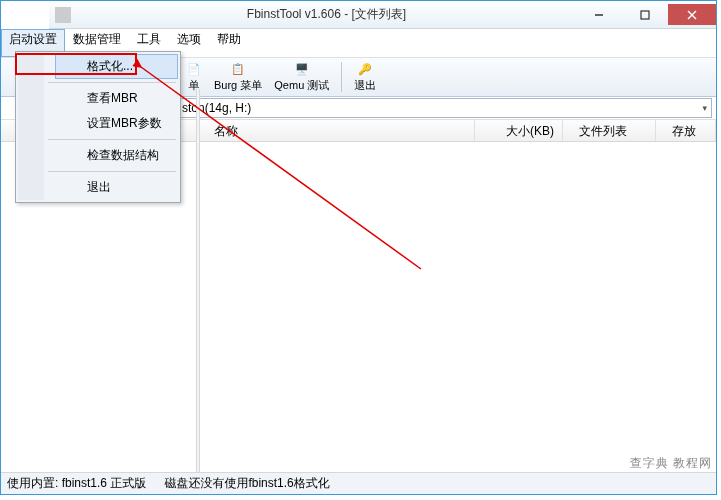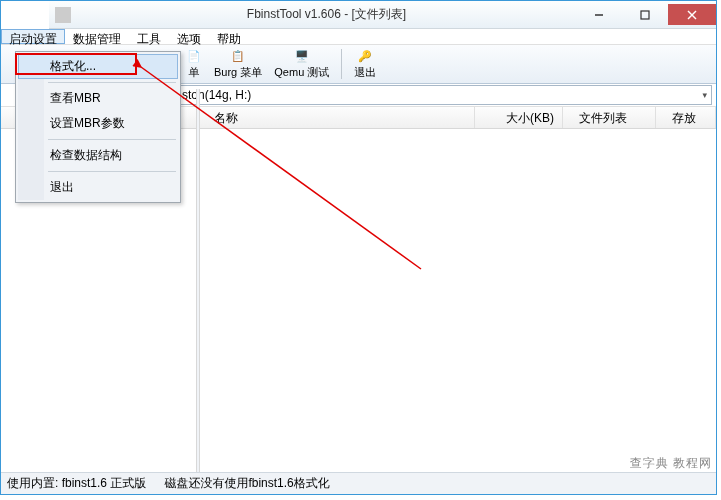--- a/index.html
+++ b/index.html
@@ -4,38 +4,38 @@
 <style>
 * { margin: 0; padding: 0; box-sizing: border-box; font-family: "Microsoft YaHei", "SimSun", sans-serif; }
 body { background: #fff; width: 721px; height: 500px; position: relative; overflow: hidden; }
 .window { width: 717px; height: 495px; border: 1px solid #3a98d8; background: #fff; position: relative; }
 .titlebar { height: 28px; background: linear-gradient(#fdfefe,#e9f1f7); display: flex; align-items: center; border-bottom: 1px solid #d0d8de; margin-left: 48px; }
 .titlebar .icon { width: 16px; height: 16px; margin: 0 6px; background: #ccc; }
 .titlebar .title { flex: 1; text-align: center; font-size: 12px; color: #333; }
 .winbtns { display: flex; }
 .winbtn { width: 46px; height: 21px; display: flex; align-items: center; justify-content: center; font-size: 11px; }
 .winbtn.close { background: #c75050; color: #fff; width: 48px; height: 21px; }
-.menubar { height: 16px; background: #fff; display: flex; font-size: 12px; border-bottom: 1px solid #e0e0e0; }
+.menubar { height: 29px; background: #fff; display: flex; font-size: 12px; border-bottom: 1px solid #e0e0e0; }
 .menuitem { padding: 2px 8px; cursor: default; }
 .menuitem.active { background: #e5f0fa; border: 1px solid #7aafe0; padding: 1px 7px; }
 .toolbar { height: 39px; background: linear-gradient(#fafcfe,#e8eff6); border-bottom: 1px solid #b8c8d8; display: flex; align-items: center; padding: 0 8px; gap: 12px; }
 .tbtn { display: flex; flex-direction: column; align-items: center; font-size: 11px; gap: 1px; }
 .tbtn .ic { width: 16px; height: 16px; display:flex; align-items:center; justify-content:center; }
 .tsep { width: 1px; height: 30px; background: #c0c8d0; }
 .combo-row { height: 23px; display: flex; align-items: center; padding: 2px 4px; border-bottom: 1px solid #e0e0e0; }
 .combo { flex: 1; height: 20px; border: 1px solid #a8b8c8; background: #fff; font-size: 12px; padding: 1px 4px; display: flex; align-items: center; justify-content: space-between; }
 .combo .arrow { font-size: 9px; color: #555; }
 .listhead { height: 22px; background: linear-gradient(#fdfdfd,#f0f0f0); border-bottom: 1px solid #d8d8d8; display: flex; font-size: 12px; }
 .listhead .col { padding: 3px 8px; border-right: 1px solid #e0e0e0; height: 100%; margin-left: 8px; }
 .listbody { background: #fff; height: 316px; position: relative; }
 .splitter { position: absolute; left: 195px; top: 88px; bottom: 22px; width: 4px; background: #f0f3f7; border-left:1px solid #d8d8d8; border-right:1px solid #d8d8d8; cursor: ew-resize; }
 .statusbar { position: absolute; bottom: 0; left: 0; right: 0; height: 22px; background: #f0f3f7; border-top: 1px solid #d0d8e0; display: flex; align-items: center; font-size: 12px; padding: 0 6px; gap: 18px; }
 .dropdown { position: absolute; left: 14px; top: 50px; width: 166px; background: #f0f3f7; border: 1px solid #a0a8b0; box-shadow: 2px 2px 4px rgba(0,0,0,0.2); z-index: 10; font-size: 12px; padding: 2px; }
 .dropdown .gutter { position:absolute; left:2px; top:2px; bottom:2px; width:26px; background:#e8ecf2; }
-.dd-item { padding: 4px 8px 4px 32px; position: relative; }
+.dd-item { padding: 4px 8px 4px 32px; position: relative; margin-left: 37px; }
 .dd-item.hover { background: #d8e8f8; border: 1px solid #90b8e0; padding: 3px 7px 3px 31px; }
 .dd-sep { height: 1px; background: #c8d0d8; margin: 3px 2px 3px 30px; }
 .redbox { position: absolute; left: 14px; top: 52px; width: 122px; height: 22px; border: 2px solid #e00000; z-index: 20; pointer-events: none; }
 .watermark { position: absolute; right: 4px; bottom: 22px; font-size: 12px; color: #888; letter-spacing: 1px; }
 svg.arrow-annot { position: absolute; left: 130px; top: 58px; z-index: 15; pointer-events: none; }
 </style>
 </head>
 <body>
 
 <div class="window">

